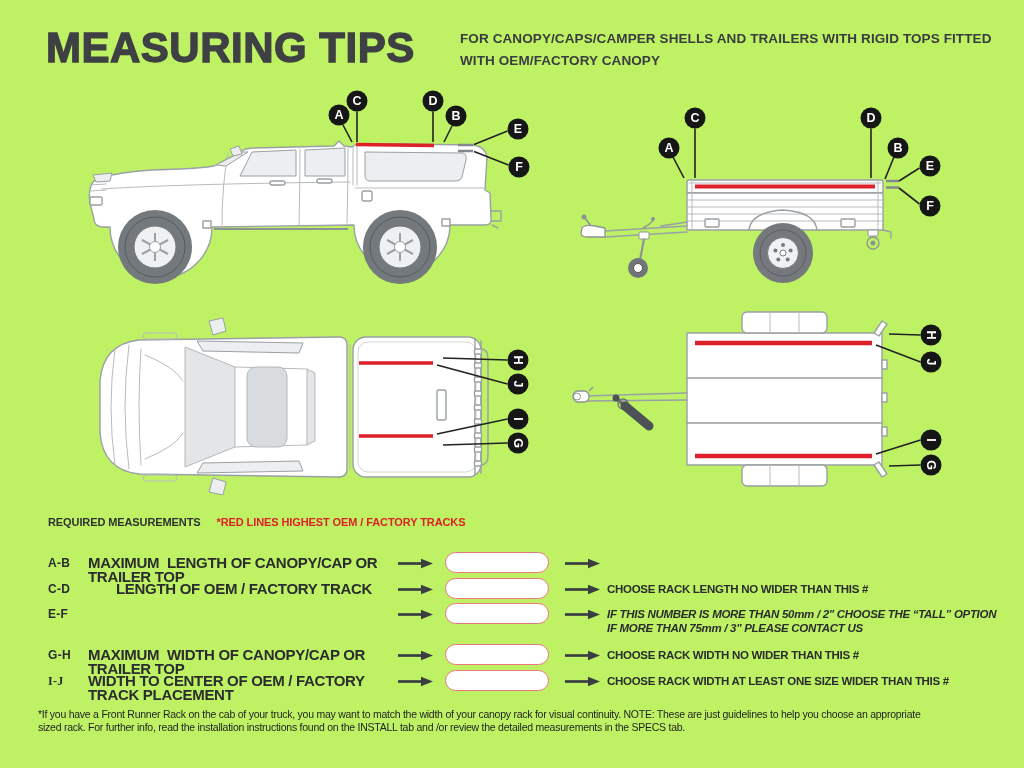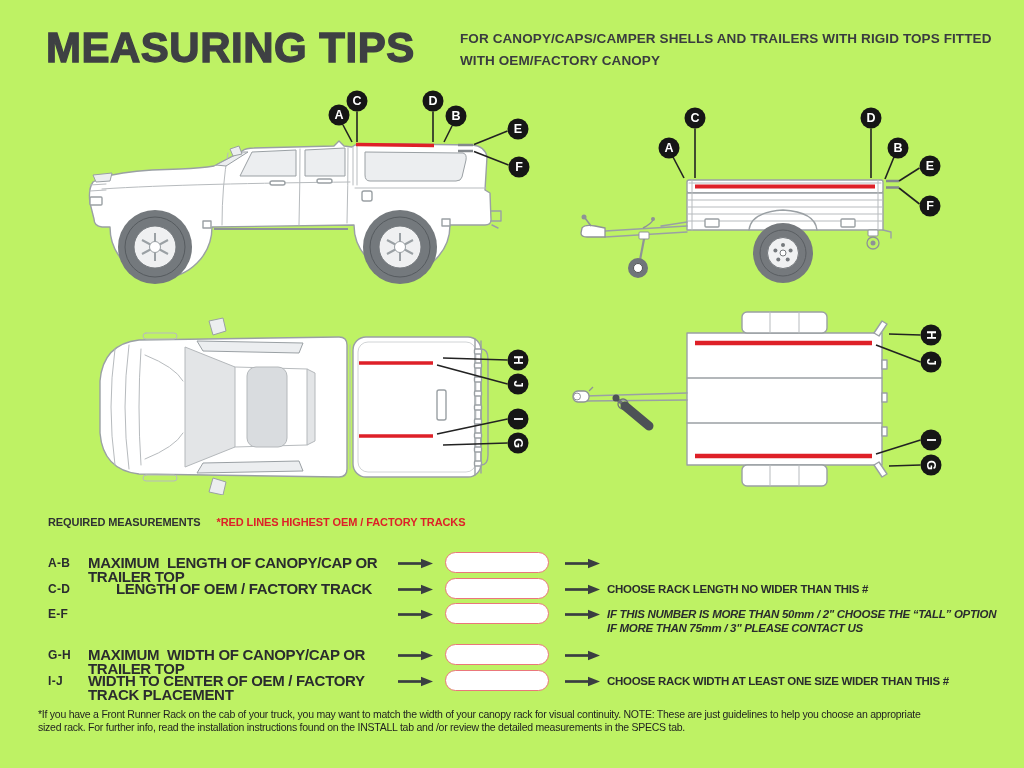--- a/index.html
+++ b/index.html
@@ -341,22 +341,23 @@
   <div class="m-label" style="top:648px;">MAXIMUM  WIDTH OF CANOPY/CAP OR TRAILER TOP</div>
   <svg class="arrow" style="left:397px;top:650px;" viewBox="0 0 36 11">
       <line x1="1" y1="5.5" x2="25" y2="5.5"></line>
       <polygon points="24,0.8 36,5.5 24,10.2"></polygon>
     </svg>
   <div class="pill" style="top:644px;"></div>
   <svg class="arrow" style="left:564px;top:650px;" viewBox="0 0 36 11">
       <line x1="1" y1="5.5" x2="25" y2="5.5"></line>
       <polygon points="24,0.8 36,5.5 24,10.2"></polygon>
     </svg>
-
-  <div class="m-id" style="top:674px;">I-J</div>
+  <div class="m-result" style="top:648px;">CHOOSE RACK WIDTH NO WIDER THAN THIS #</div>
+
+  <div class="m-id" style="top:674px;font-family:Liberation Serif, serif;">I-J</div>
   <div class="m-label" style="top:674px;">WIDTH TO CENTER OF OEM / FACTORY TRACK PLACEMENT</div>
   <svg class="arrow" style="left:397px;top:676px;" viewBox="0 0 36 11">
       <line x1="1" y1="5.5" x2="25" y2="5.5"></line>
       <polygon points="24,0.8 36,5.5 24,10.2"></polygon>
     </svg>
   <div class="pill" style="top:670px;"></div>
   <svg class="arrow" style="left:564px;top:676px;" viewBox="0 0 36 11">
       <line x1="1" y1="5.5" x2="25" y2="5.5"></line>
       <polygon points="24,0.8 36,5.5 24,10.2"></polygon>
     </svg>

